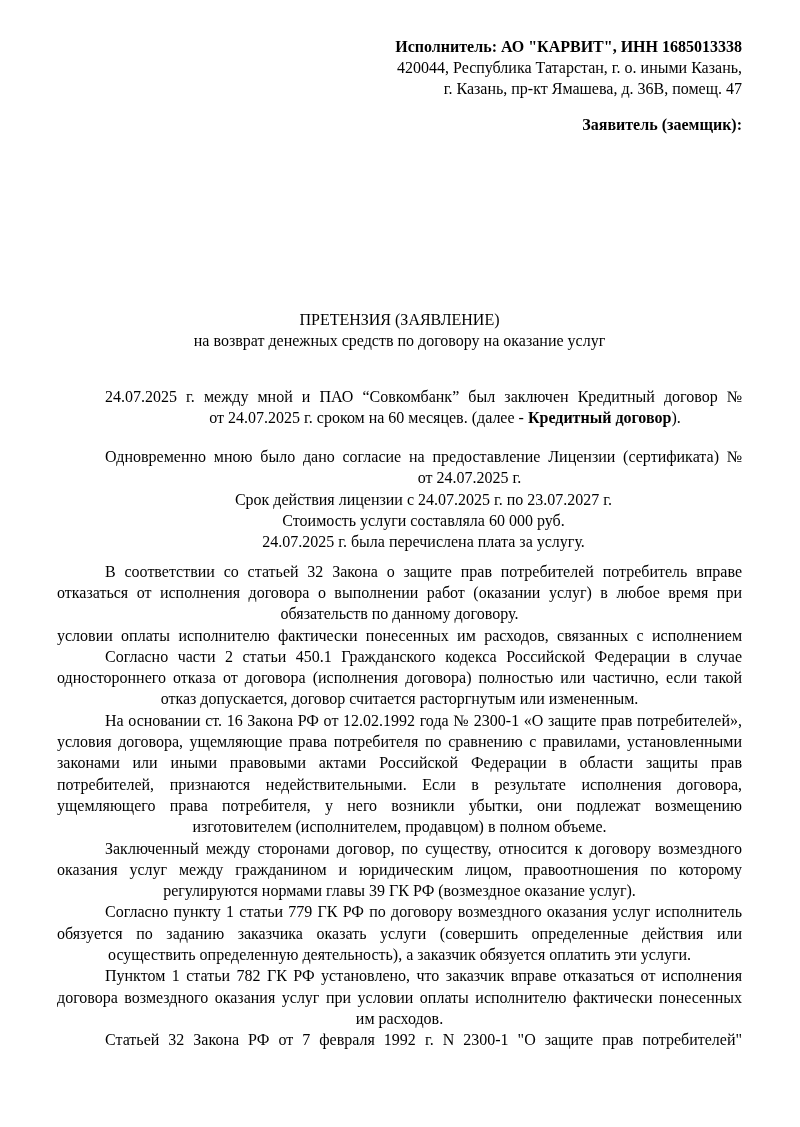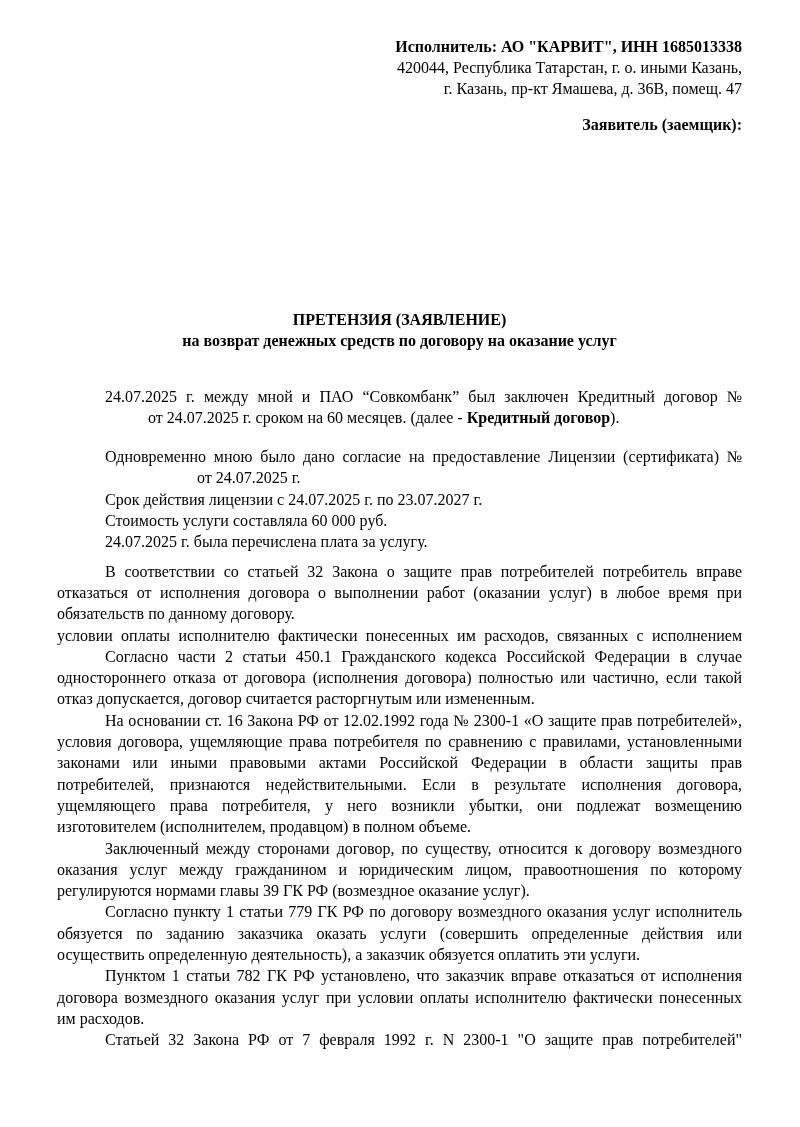--- a/index.html
+++ b/index.html
@@ -26,26 +26,26 @@
     text-align: right;
     line-height: 21px;
   }
   .header-block .applicant {
     text-align: right;
     margin-top: 15px;
   }
   .title-block {
     margin-top: 174px;
     text-align: center;
-    font-weight: bold;
+    font-weight: normal;
   }
   .paragraphs-block { margin-top: 34px; }
   .paragraph { margin: 0; }
   .line {
-    text-align: left;
+    text-align: center;
     white-space: normal;
   }
   .line.just {
     text-align: justify;
     text-align-last: justify;
   }
 </style>
 </head>
 <body>
 

